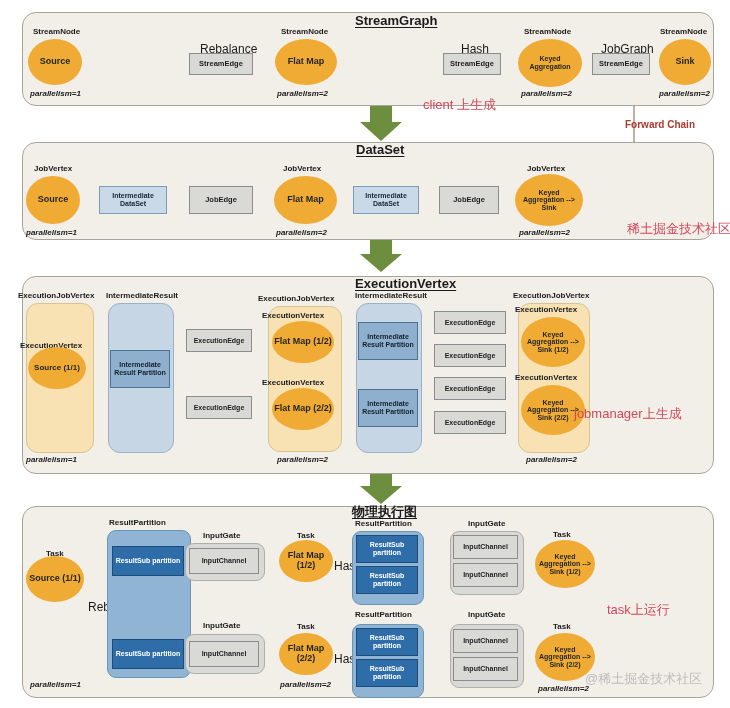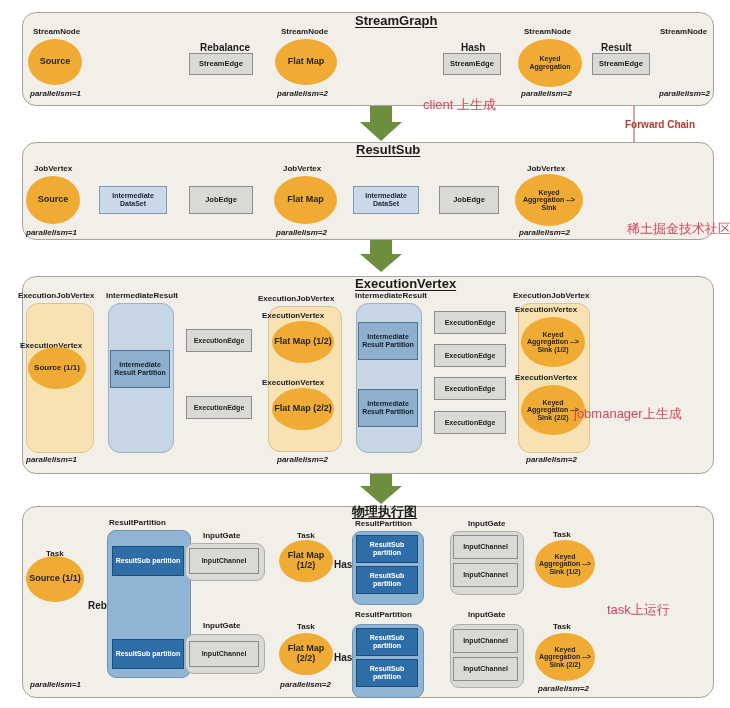--- a/index.html
+++ b/index.html
@@ -22,21 +22,21 @@
   .darkblue-box{background:#8EAFCD;border:1.2px solid #4F7291;color:#13202b;}
   .navy-box{background:#2E6DA8;border:1.2px solid #1C4C7C;color:#ffffff;}
 
   .wrap-yellow{position:absolute;background:#F8E2B4;border:1.1px solid #D9C38E;border-radius:12px;}
   .wrap-lblue{position:absolute;background:#C6D6E4;border:1.1px solid #9BB2C6;border-radius:12px;}
   .wrap-mblue{position:absolute;background:#8FB4D4;border:1.1px solid #6C94B5;border-radius:9px;}
   .wrap-grey{position:absolute;background:#D9D9D6;border:1.1px solid #AEAEAA;border-radius:9px;}
 
   .cap{position:absolute;font-size:8px;font-weight:bold;color:#1b1b1b;white-space:nowrap;}
   .par{position:absolute;font-size:8px;font-weight:bold;font-style:italic;color:#1b1b1b;white-space:nowrap;}
-  .edgelbl{position:absolute;font-size:10px;font-weight:bold;color:#1b1b1b;white-space:nowrap;}
+  .edgelbl{position:absolute;font-size:12px;font-weight:normal;color:#1b1b1b;white-space:nowrap;}
   .note{position:absolute;color:#D2475A;font-size:13px;white-space:nowrap;}
   .note-sm{position:absolute;color:#B03A2E;font-size:10px;font-weight:bold;white-space:nowrap;}
   .watermark{position:absolute;color:#bdbdbd;font-size:13px;white-space:nowrap;}
 
   svg.lay{position:absolute;left:0;top:0;width:730px;height:708px;pointer-events:none;}
   .t7{font-size:7px;} .t75{font-size:7.5px;} .t8{font-size:8px;} .t9{font-size:9px;}
 </style>
 </head>
 <body>
 
@@ -144,31 +144,32 @@
   <div class="circle t9" style="left:275px;top:39px;width:62px;height:46px;">Flat Map</div>
   <div class="par" style="left:277px;top:89px;">parallelism=2</div>
 
   <div class="edgelbl" style="left:461px;top:42px;">Hash</div>
   <div class="box grey-box t75" style="left:443px;top:53px;width:58px;height:22px;">StreamEdge</div>
 
   <div class="cap" style="left:524px;top:27px;">StreamNode</div>
   <div class="circle t7" style="left:518px;top:39px;width:64px;height:48px;padding:0 7px;">Keyed Aggregation</div>
   <div class="par" style="left:521px;top:89px;">parallelism=2</div>
 
-  <div class="edgelbl" style="left:601px;top:42px;">Result</div>
+  <div class="edgelbl" style="left:601px;top:42px;">JobGraph</div>
   <div class="box grey-box t75" style="left:592px;top:53px;width:58px;height:22px;">StreamEdge</div>
 
   <div class="cap" style="left:660px;top:27px;">StreamNode</div>
+  <div class="circle t9" style="left:659px;top:39px;width:52px;height:46px;">Sink</div>
   <div class="par" style="left:659px;top:89px;">parallelism=2</div>
 
   <div class="note" style="left:423px;top:96px;">client 上生成</div>
   <div class="note-sm" style="left:625px;top:119px;">Forward Chain</div>
 
   <div class="panel" style="left:22px;top:142px;width:690px;height:96px;"></div>
-  <div class="panel-title" style="left:356px;top:142px;">ResultSub</div>
+  <div class="panel-title" style="left:356px;top:142px;">DataSet</div>
 
   <div class="cap" style="left:34px;top:164px;">JobVertex</div>
   <div class="circle t9" style="left:26px;top:176px;width:54px;height:48px;">Source</div>
   <div class="par" style="left:26px;top:228px;">parallelism=1</div>
 
   <div class="box blue-box t7" style="left:99px;top:186px;width:68px;height:28px;padding:0 3px;">Intermediate DataSet</div>
   <div class="box grey-box t75" style="left:189px;top:186px;width:64px;height:28px;">JobEdge</div>
 
   <div class="cap" style="left:283px;top:164px;">JobVertex</div>
   <div class="circle t9" style="left:274px;top:176px;width:63px;height:48px;">Flat Map</div>
@@ -279,13 +280,14 @@
 
   <div class="cap" style="left:553px;top:530px;">Task</div>
   <div class="circle t7" style="left:535px;top:540px;width:60px;height:48px;padding:0 4px;">Keyed Aggregation --&gt; Sink (1/2)</div>
 
   <div class="cap" style="left:553px;top:622px;">Task</div>
   <div class="circle t7" style="left:535px;top:633px;width:60px;height:48px;padding:0 4px;">Keyed Aggregation --&gt; Sink (2/2)</div>
   <div class="par" style="left:538px;top:684px;">parallelism=2</div>
 
   <div class="note" style="left:607px;top:601px;">task上运行</div>
 
+  <div class="watermark" style="left:585px;top:670px;">@稀土掘金技术社区</div>
 </div>
 
 </body></html>

